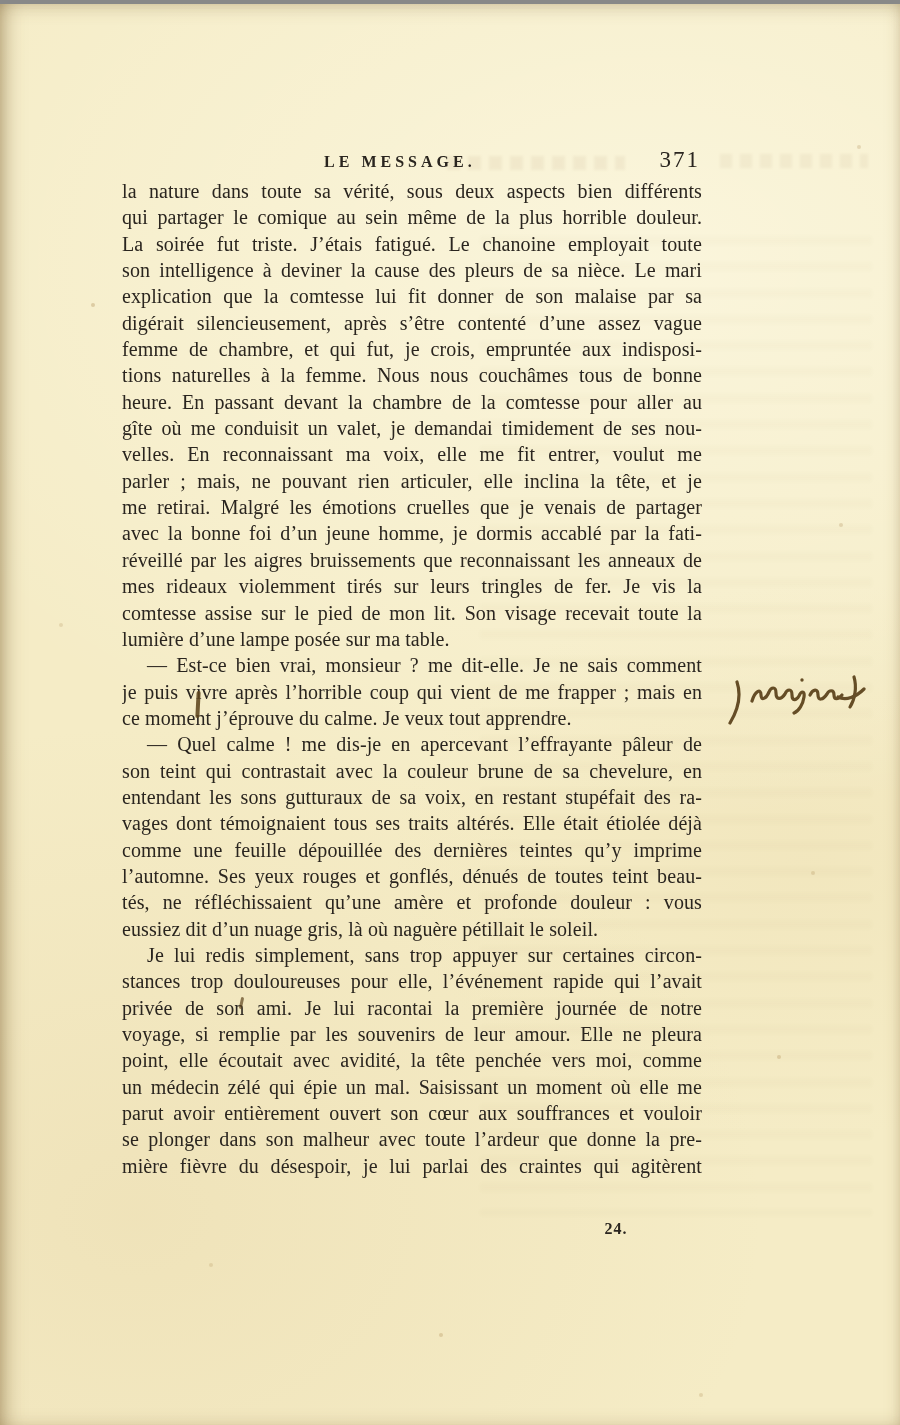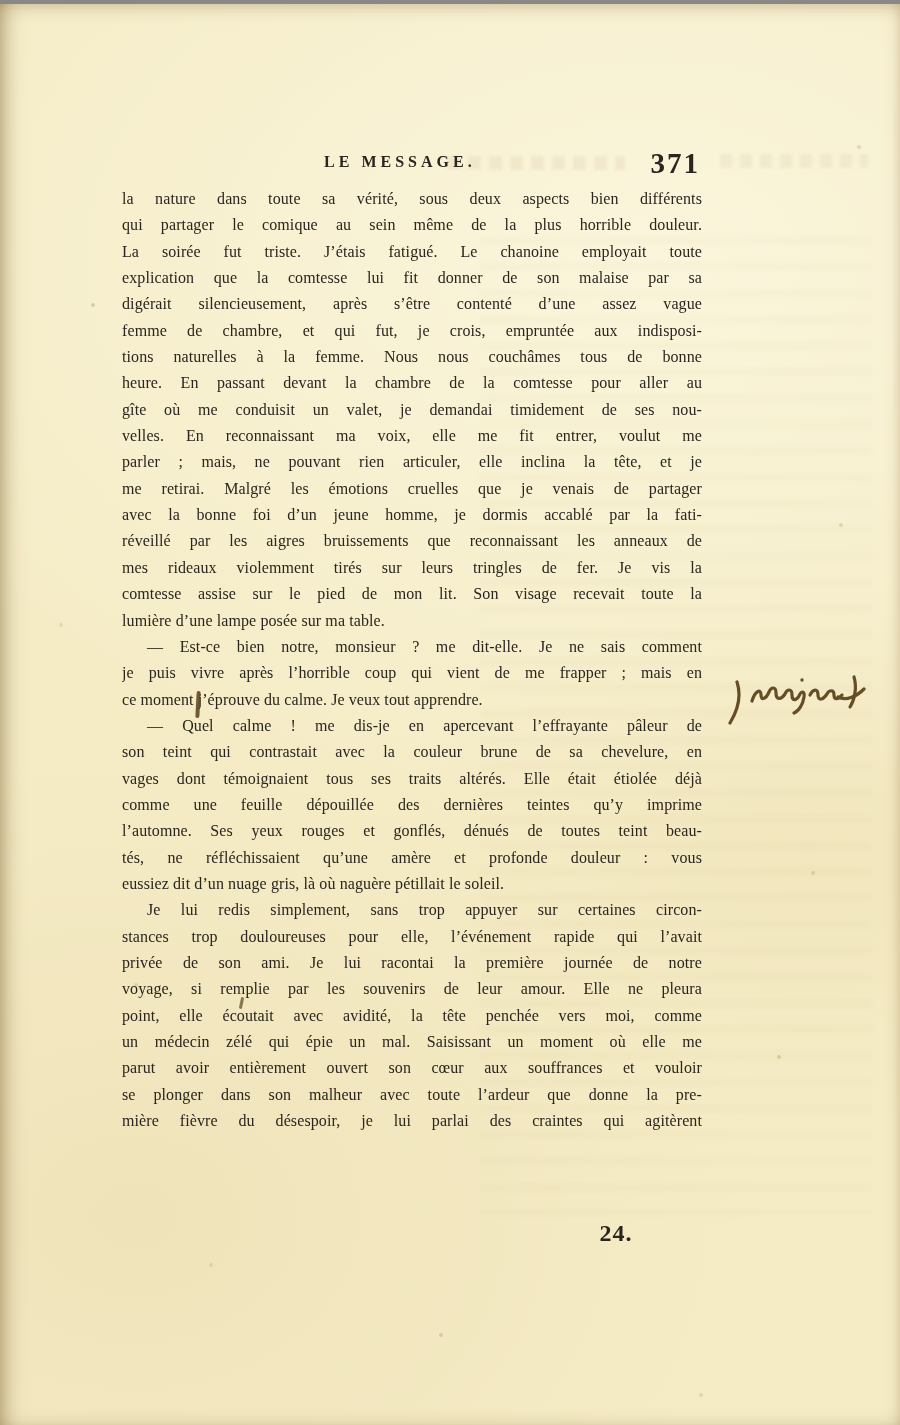--- a/index.html
+++ b/index.html
@@ -45,35 +45,35 @@
   .ghost-body{left:480px;top:232px;width:392px;height:980px;filter:blur(2.2px);opacity:.45;
     background:repeating-linear-gradient(180deg, rgba(130,95,50,.055) 0 9px, rgba(130,95,50,0) 9px 26.3px);}
   
   .running-head{position:absolute;left:122px;top:146px;width:580px;height:26px;}
   .running-title{
     position:absolute;left:50%;top:3px;transform:translateX(-58%);
     font-size:16px;font-weight:bold;letter-spacing:4px;white-space:nowrap;
   }
   .folio{
     position:absolute;right:2px;top:-3px;
-    font-size:29px;font-weight:bold;letter-spacing:2px;
+    font-size:23px;font-weight:normal;letter-spacing:2px;
   }
   .textblock{
-    position:absolute;left:122px;top:182px;width:580px;
-    font-size:16px;line-height:26.35px;letter-spacing:.1px;
+    position:absolute;left:122px;top:174px;width:580px;
+    font-size:20px;line-height:26.35px;letter-spacing:.1px;
   }
   .line{
     text-align:justify;text-align-last:justify;
     height:26.35px;overflow:hidden;white-space:normal;
   }
   .line.indent{padding-left:25px;}
   .line.end{text-align-last:left;}
   .sig{
     position:absolute;left:592px;top:1216px;width:48px;
-    font-size:24px;font-weight:bold;text-align:center;letter-spacing:1px;
+    font-size:16px;font-weight:bold;text-align:center;letter-spacing:1px;
   }
   
   .margin-note{position:absolute;left:726px;top:666px;width:146px;height:58px;opacity:.95;}
   .pen-stroke{
     position:absolute;left:196px;top:687px;width:4px;height:27px;
     background:var(--pen,#5e451e);border-radius:2px;transform:rotate(3deg);opacity:.88;
   }
   .pen-tick{
     position:absolute;left:240px;top:993px;width:3px;height:12px;
     background:var(--pen,#5e451e);border-radius:2px;transform:rotate(12deg);opacity:.7;
@@ -91,39 +91,41 @@
 
   <div class="running-head">
     <span class="running-title">LE MESSAGE.</span>
     <span class="folio">371</span>
   </div>
 
   <div class="textblock">
       <div class="line">la nature dans toute sa vérité, sous deux aspects bien différents</div>
       <div class="line">qui partager le comique au sein même de la plus horrible douleur.</div>
       <div class="line">La soirée fut triste. J’étais fatigué. Le chanoine employait toute</div>
+      <div class="line">son intelligence à deviner la cause des pleurs de sa nièce. Le mari</div>
       <div class="line">explication que la comtesse lui fit donner de son malaise par sa</div>
       <div class="line">digérait silencieusement, après s’être contenté d’une assez vague</div>
       <div class="line">femme de chambre, et qui fut, je crois, empruntée aux indisposi-</div>
       <div class="line">tions naturelles à la femme. Nous nous couchâmes tous de bonne</div>
       <div class="line">heure. En passant devant la chambre de la comtesse pour aller au</div>
       <div class="line">gîte où me conduisit un valet, je demandai timidement de ses nou-</div>
       <div class="line">velles. En reconnaissant ma voix, elle me fit entrer, voulut me</div>
       <div class="line">parler ; mais, ne pouvant rien articuler, elle inclina la tête, et je</div>
       <div class="line">me retirai. Malgré les émotions cruelles que je venais de partager</div>
       <div class="line">avec la bonne foi d’un jeune homme, je dormis accablé par la fati-</div>
       <div class="line">réveillé par les aigres bruissements que reconnaissant les anneaux de</div>
       <div class="line">mes rideaux violemment tirés sur leurs tringles de fer. Je vis la</div>
       <div class="line">comtesse assise sur le pied de mon lit. Son visage recevait toute la</div>
       <div class="line end">lumière d’une lampe posée sur ma table.</div>
-      <div class="line indent">— Est-ce bien notre, monsieur ? me dit-elle. Je ne sais comment</div>
+      <div class="line indent">— Est-ce bien vrai, monsieur ? me dit-elle. Je ne sais comment</div>
       <div class="line">je puis vivre après l’horrible coup qui vient de me frapper ; mais en</div>
       <div class="line end">ce moment j’éprouve du calme. Je veux tout apprendre.</div>
       <div class="line indent">— Quel calme ! me dis-je en apercevant l’effrayante pâleur de</div>
       <div class="line">son teint qui contrastait avec la couleur brune de sa chevelure, en</div>
+      <div class="line">entendant les sons gutturaux de sa voix, en restant stupéfait des ra-</div>
       <div class="line">vages dont témoignaient tous ses traits altérés. Elle était étiolée déjà</div>
       <div class="line">comme une feuille dépouillée des dernières teintes qu’y imprime</div>
       <div class="line">l’automne. Ses yeux rouges et gonflés, dénués de toutes teint beau-</div>
       <div class="line">tés, ne réfléchissaient qu’une amère et profonde douleur : vous</div>
       <div class="line end">eussiez dit d’un nuage gris, là où naguère pétillait le soleil.</div>
       <div class="line indent">Je lui redis simplement, sans trop appuyer sur certaines circon-</div>
       <div class="line">stances trop douloureuses pour elle, l’événement rapide qui l’avait</div>
       <div class="line">privée de son ami. Je lui racontai la première journée de notre</div>
       <div class="line">voyage, si remplie par les souvenirs de leur amour. Elle ne pleura</div>
       <div class="line">point, elle écoutait avec avidité, la tête penchée vers moi, comme</div>

